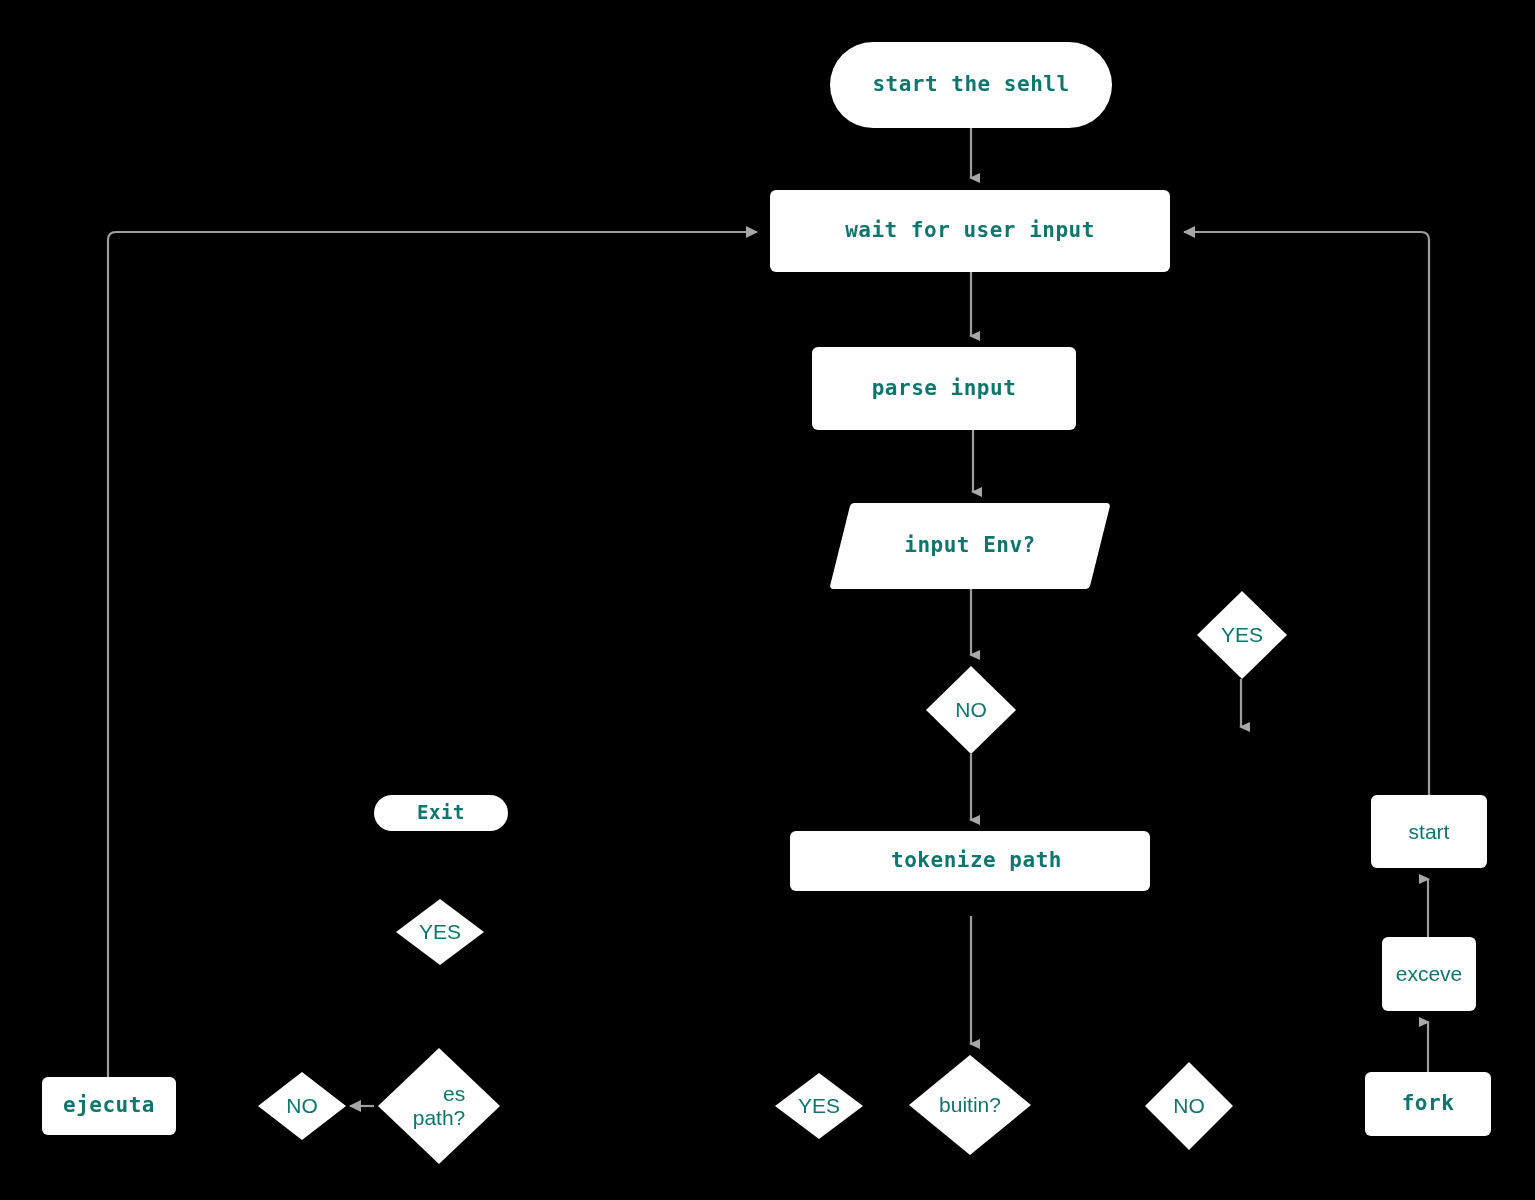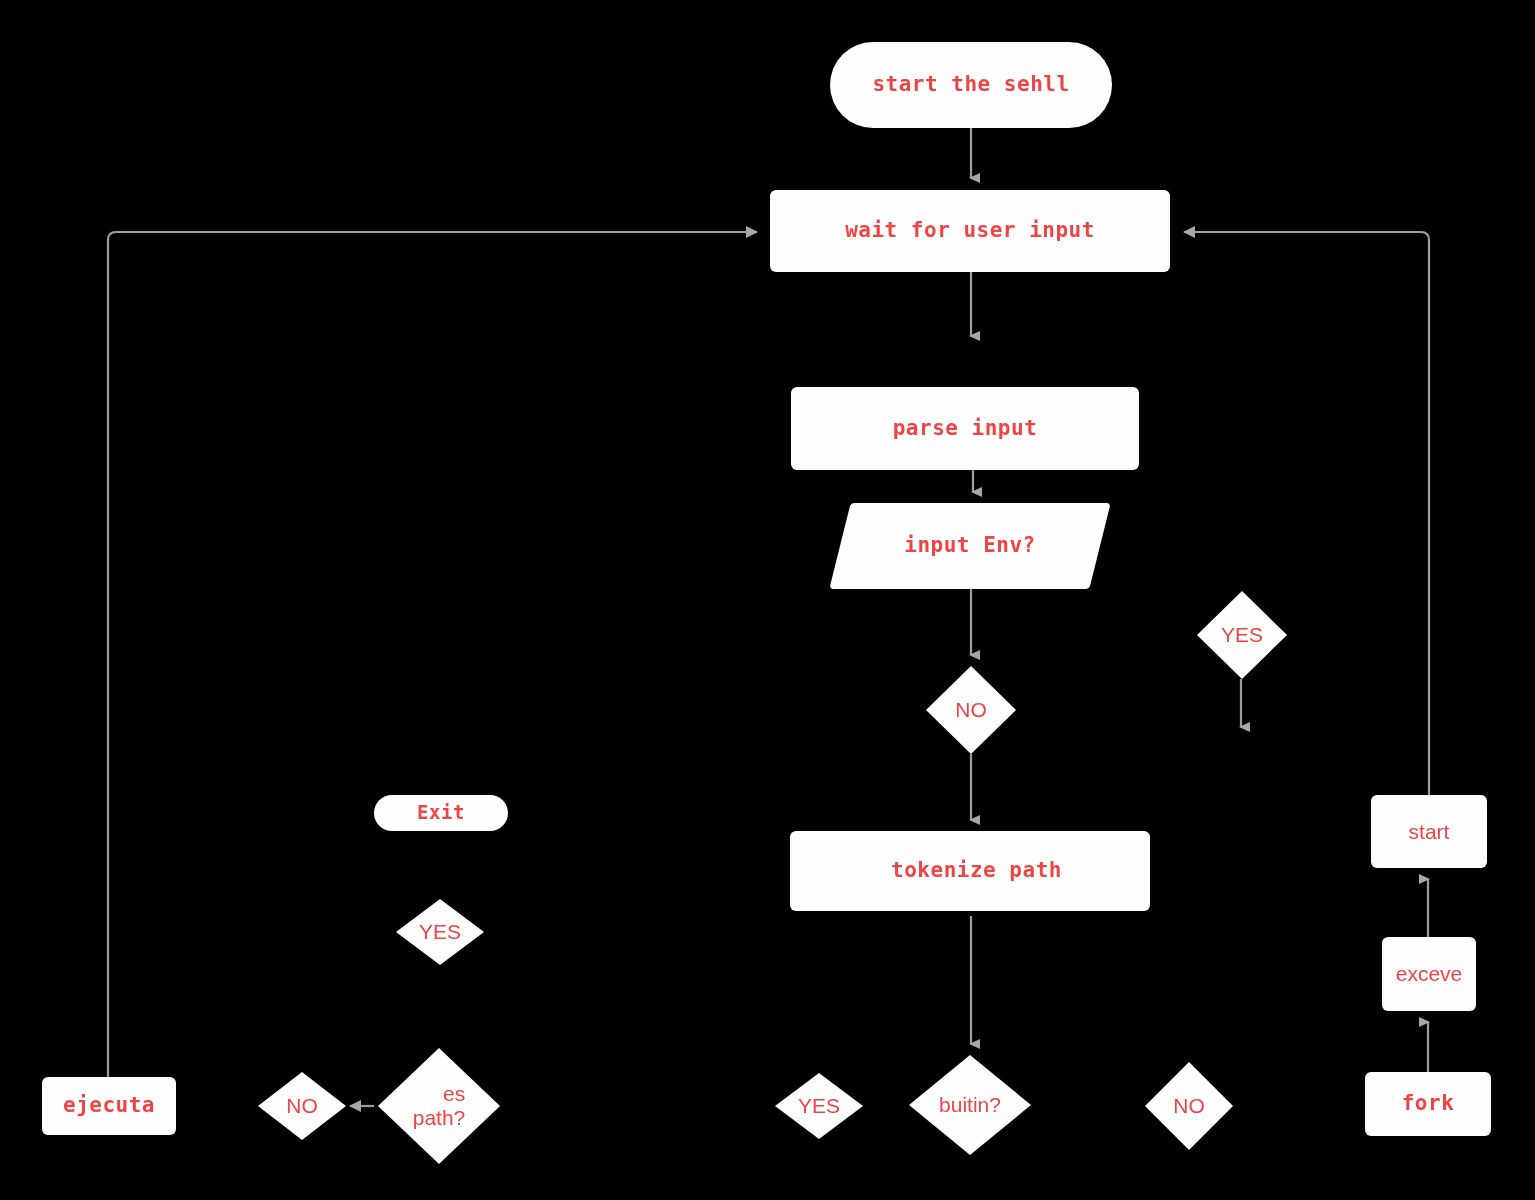--- a/index.html
+++ b/index.html
@@ -24,21 +24,21 @@
     left: 0;
     top: 0;
     width: 1535px;
     height: 1200px;
     pointer-events: none;
   }
   .node {
     position: absolute;
     box-sizing: border-box;
     background: #fefefe;
-    color: #ef4444;
+    color: #0f766e;
     display: flex;
     align-items: center;
     justify-content: center;
     text-align: center;
     line-height: 1.12;
     z-index: 2;
   }
   .mono {
     font-family: "DejaVu Sans Mono", "Liberation Mono", monospace;
     font-weight: 700;
@@ -137,21 +137,21 @@
   </svg>
 
   <div class="node stadium mono" style="left:830px; top:42px; width:282px; height:86px; font-size:21px;">
     <span class="lbl">start the sehll</span>
   </div>
 
   <div class="node rect mono" style="left:770px; top:190px; width:400px; height:82px; font-size:21px;">
     <span class="lbl">wait for user input</span>
   </div>
 
-  <div class="node rect mono" style="left:791px; top:347px; width:348px; height:83px; font-size:21px;margin-top:40px;">
+  <div class="node rect mono" style="left:812px; top:347px; width:264px; height:83px; font-size:21px;">
     <span class="lbl">parse input</span>
   </div>
 
   <div class="node parallelogram mono" style="left:840px; top:503px; width:260px; height:86px; font-size:21px;">
     <span class="pgshape"></span>
     <span class="lbl">input Env?</span>
   </div>
 
   <div class="node diamond sans" style="left:926px; top:666px; width:90px; height:88px; font-size:21px;">
     <span class="dmshape"></span>
@@ -169,21 +169,21 @@
   </div>
 
   <div class="node rect sans" style="left:1382px; top:937px; width:94px; height:74px; font-size:21px;">
     <span class="lbl">exceve</span>
   </div>
 
   <div class="node rect mono" style="left:1365px; top:1072px; width:126px; height:64px; font-size:21px;border-radius:6px;">
     <span class="lbl">fork</span>
   </div>
 
-  <div class="node rect mono" style="left:790px; top:831px; width:360px; height:80px; font-size:21px;padding-left:13px;">
+  <div class="node rect mono" style="left:790px; top:831px; width:360px; height:60px; font-size:21px;padding-left:13px;">
     <span class="lbl">tokenize path</span>
   </div>
 
   <div class="node stadium mono" style="left:374px; top:795px; width:134px; height:36px; font-size:19px;">
     <span class="lbl">Exit</span>
   </div>
 
   <div class="node diamond sans" style="left:396px; top:899px; width:88px; height:66px; font-size:21px;">
     <span class="dmshape"></span>
     <span class="lbl">YES</span>

